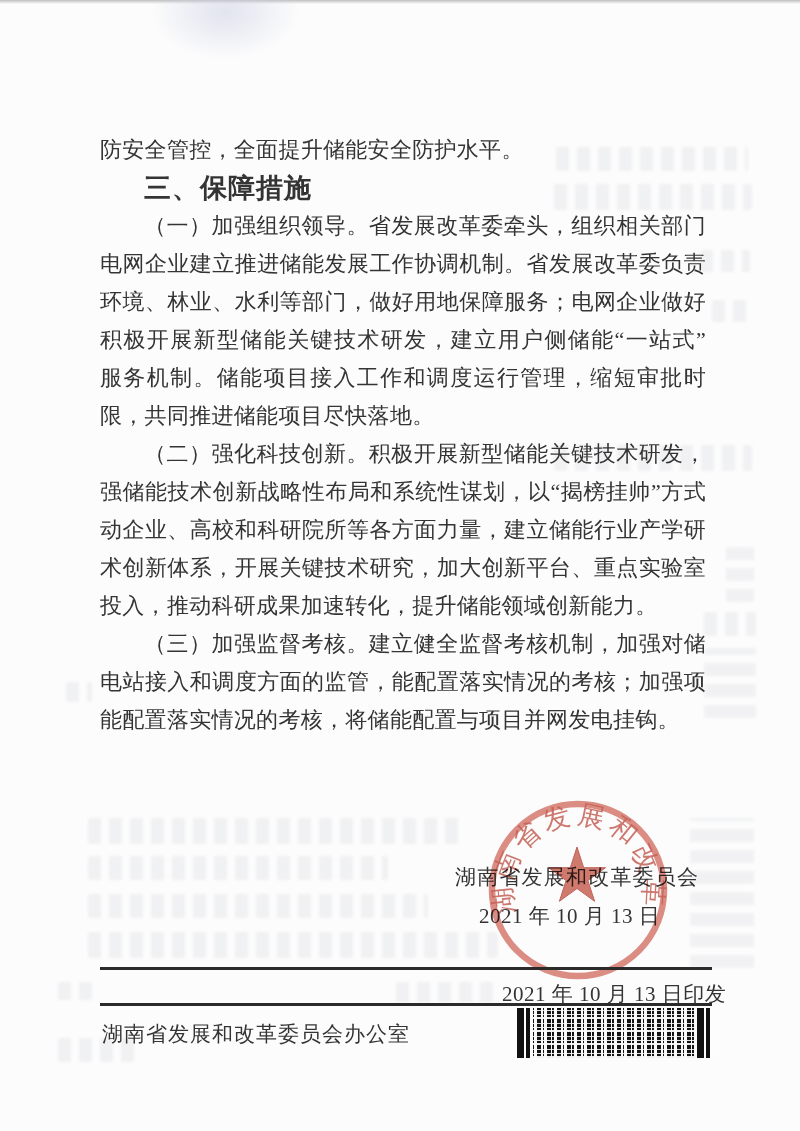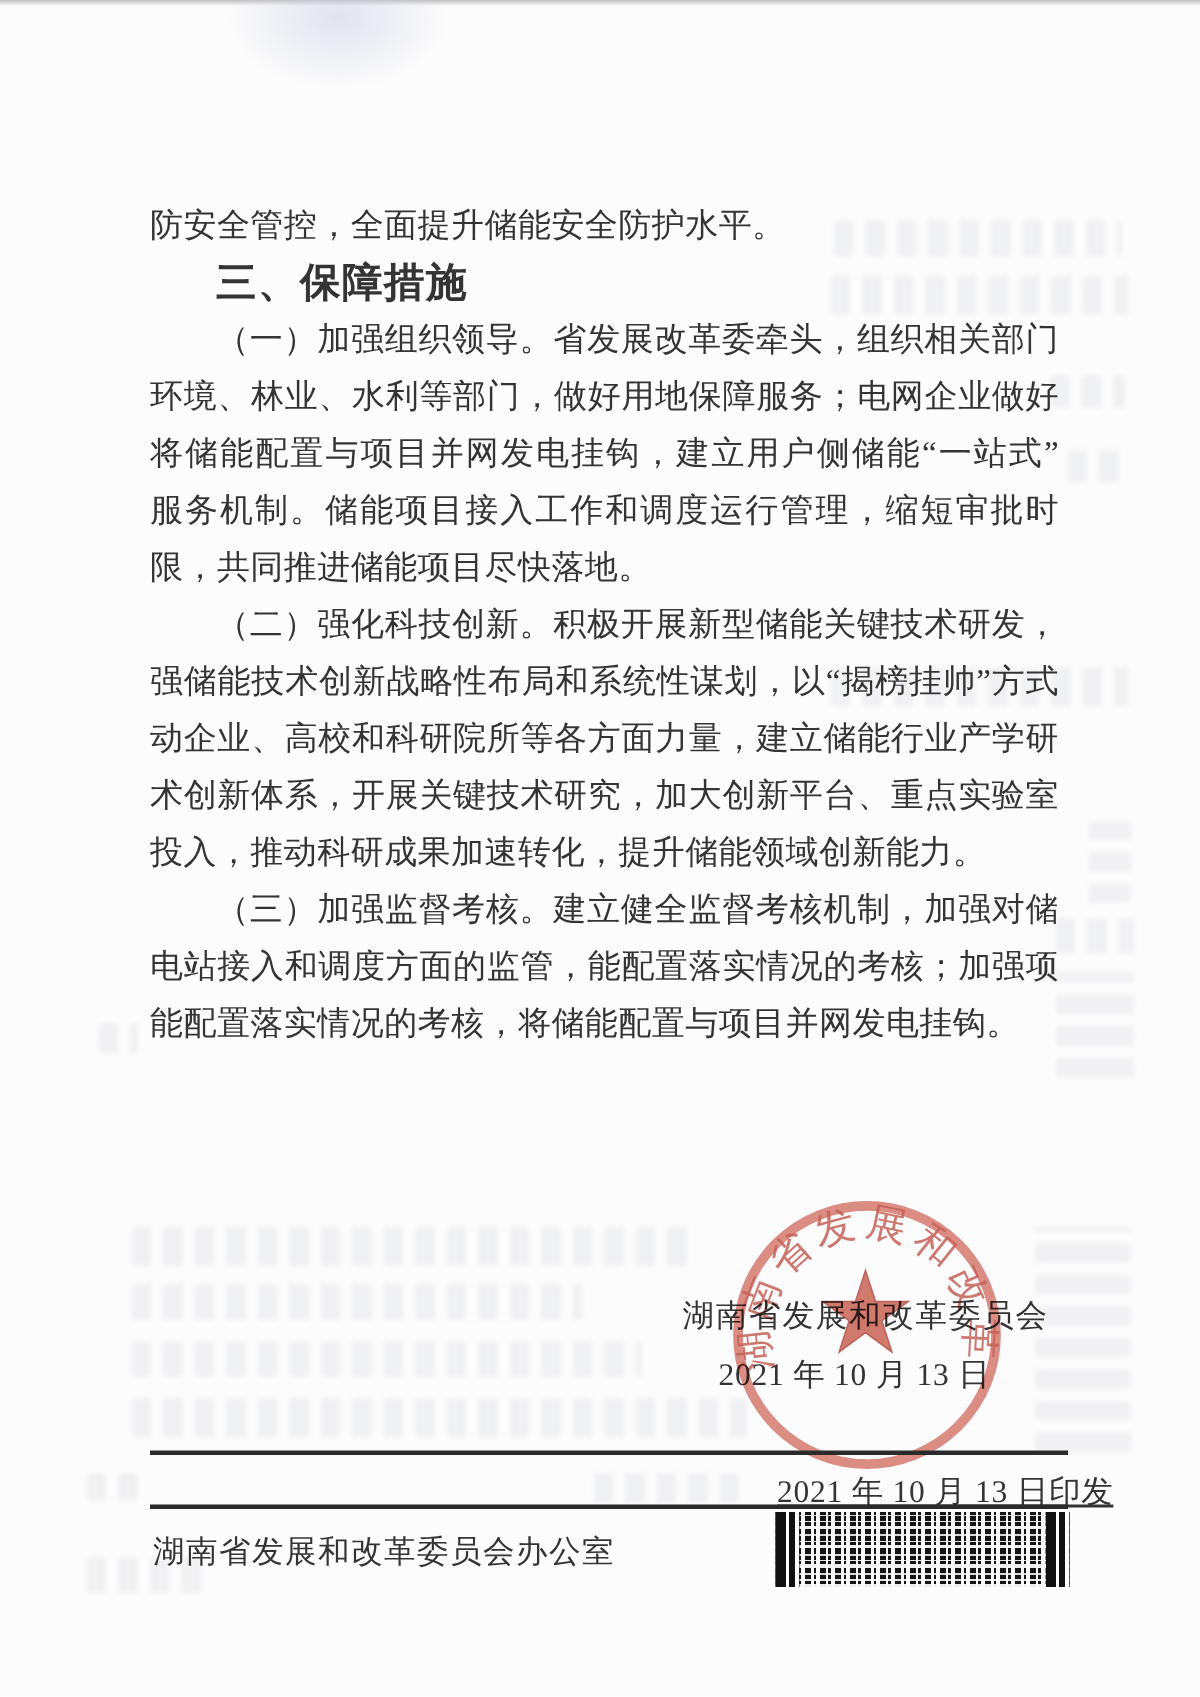--- a/index.html
+++ b/index.html
@@ -35,21 +35,21 @@
 
   
   .seal{position:absolute;left:478px;top:788px;width:200px;height:200px;
     mix-blend-mode:multiply;opacity:.88;}
 
   
   .rule{position:absolute;left:100px;width:612px;background:#2b2b2b;}
   .rule-top{top:967px;height:2.5px;}
   .rule-bottom{top:1003px;height:3px;}
   .footer-left{position:absolute;left:102px;top:980px;font-size:21px;letter-spacing:1px;margin-top:40px;}
-  .footer-right{position:absolute;left:518px;top:980px;font-size:21px;letter-spacing:.5px;text-decoration:underline;}
+  .footer-right{position:absolute;left:502px;top:980px;font-size:21px;letter-spacing:.5px;}
 
   
   .barcode{position:absolute;left:517px;top:1008px;width:196px;height:50px;
     background-color:#f7f7f7;
     background-image:
       repeating-linear-gradient(0deg,rgba(250,250,250,.95) 0 2px,rgba(250,250,250,0) 2px 4px,rgba(250,250,250,.9) 4px 5px,rgba(250,250,250,0) 5px 8px,rgba(250,250,250,.85) 8px 9px,rgba(250,250,250,0) 9px 13px),
       repeating-linear-gradient(90deg,#141414 0 4px,#fafafa 4px 6px,#141414 6px 7px,#fafafa 7px 10px,#141414 10px 14px,#fafafa 14px 15px,#141414 15px 17px,#fafafa 17px 20px);}
   .barcode::before,.barcode::after{content:"";position:absolute;top:0;height:50px;width:16px;
     background:repeating-linear-gradient(90deg,#111 0 7px,#fdfdfd 7px 9px,#111 9px 13px,#fdfdfd 13px 16px);}
   .barcode::before{left:0;}
@@ -75,22 +75,23 @@
 <div class="smudge" style="left:88px;top:894px;width:340px;height:24px;"></div>
 <div class="smudge" style="left:88px;top:932px;width:410px;height:26px;"></div>
 <div class="smudge" style="left:396px;top:982px;width:104px;height:20px;"></div>
 <div class="smudge" style="left:58px;top:982px;width:34px;height:18px;"></div>
 <div class="smudge" style="left:58px;top:1038px;width:80px;height:24px;"></div>
 
 <div class="doc-body">
   <div class="line">防安全管控，全面提升储能安全防护水平。</div>
   <div class="line heading ind">三、保障措施</div>
   <div class="line j ind">（一）加强组织领导。省发展改革委牵头，组织相关部门和</div>
+  <div class="line j">电网企业建立推进储能发展工作协调机制。省发展改革委负责</div>
   <div class="line j">环境、林业、水利等部门，做好用地保障服务；电网企业做好</div>
-  <div class="line j">将储能配置与项目并网发电挂钩，建立用户侧储能“一站式”</div>
+  <div class="line j">积极开展新型储能关键技术研发，建立用户侧储能“一站式”</div>
   <div class="line j">服务机制。储能项目接入工作和调度运行管理，缩短审批时</div>
   <div class="line">限，共同推进储能项目尽快落地。</div>
   <div class="line j ind">（二）强化科技创新。积极开展新型储能关键技术研发，加</div>
   <div class="line j">强储能技术创新战略性布局和系统性谋划，以“揭榜挂帅”方式调</div>
   <div class="line j">动企业、高校和科研院所等各方面力量，建立储能行业产学研技</div>
   <div class="line j">术创新体系，开展关键技术研究，加大创新平台、重点实验室等</div>
   <div class="line">投入，推动科研成果加速转化，提升储能领域创新能力。</div>
   <div class="line j ind">（三）加强监督考核。建立健全监督考核机制，加强对储能</div>
   <div class="line j">电站接入和调度方面的监管，能配置落实情况的考核；加强项</div>
   <div class="line">能配置落实情况的考核，将储能配置与项目并网发电挂钩。</div>

